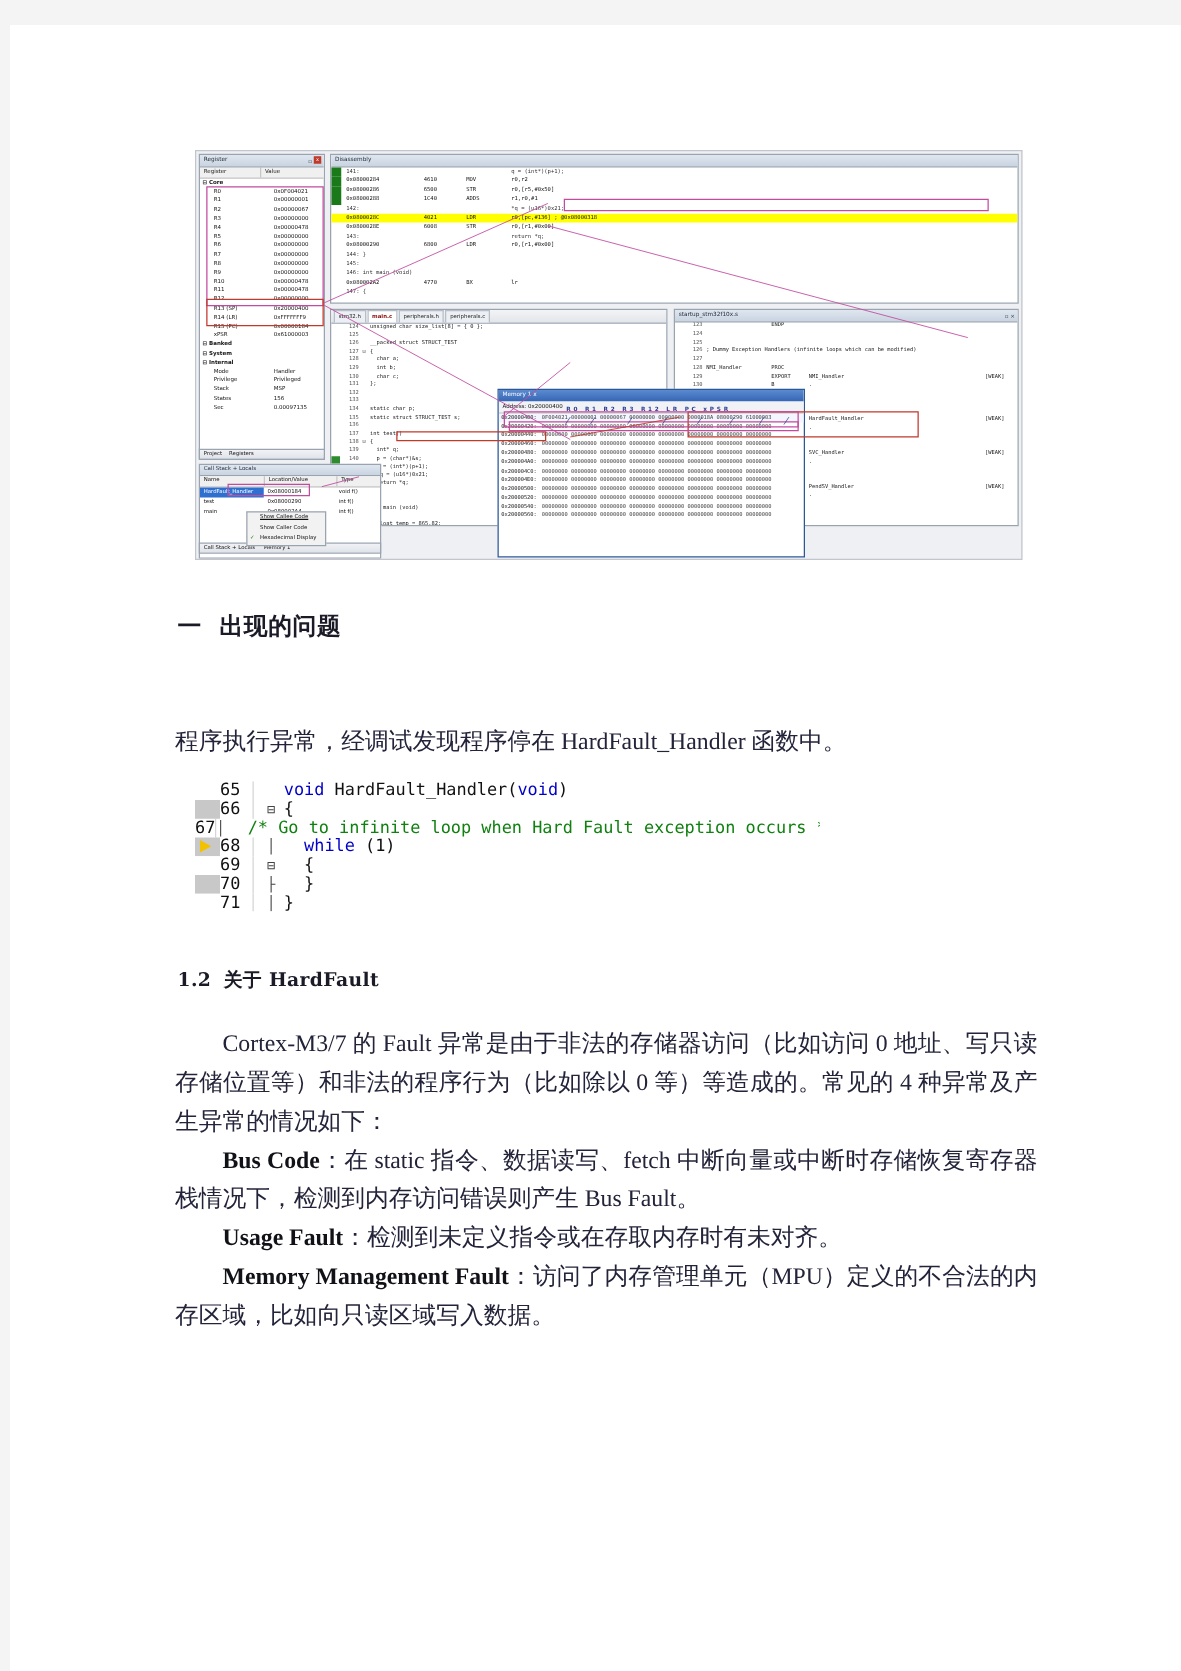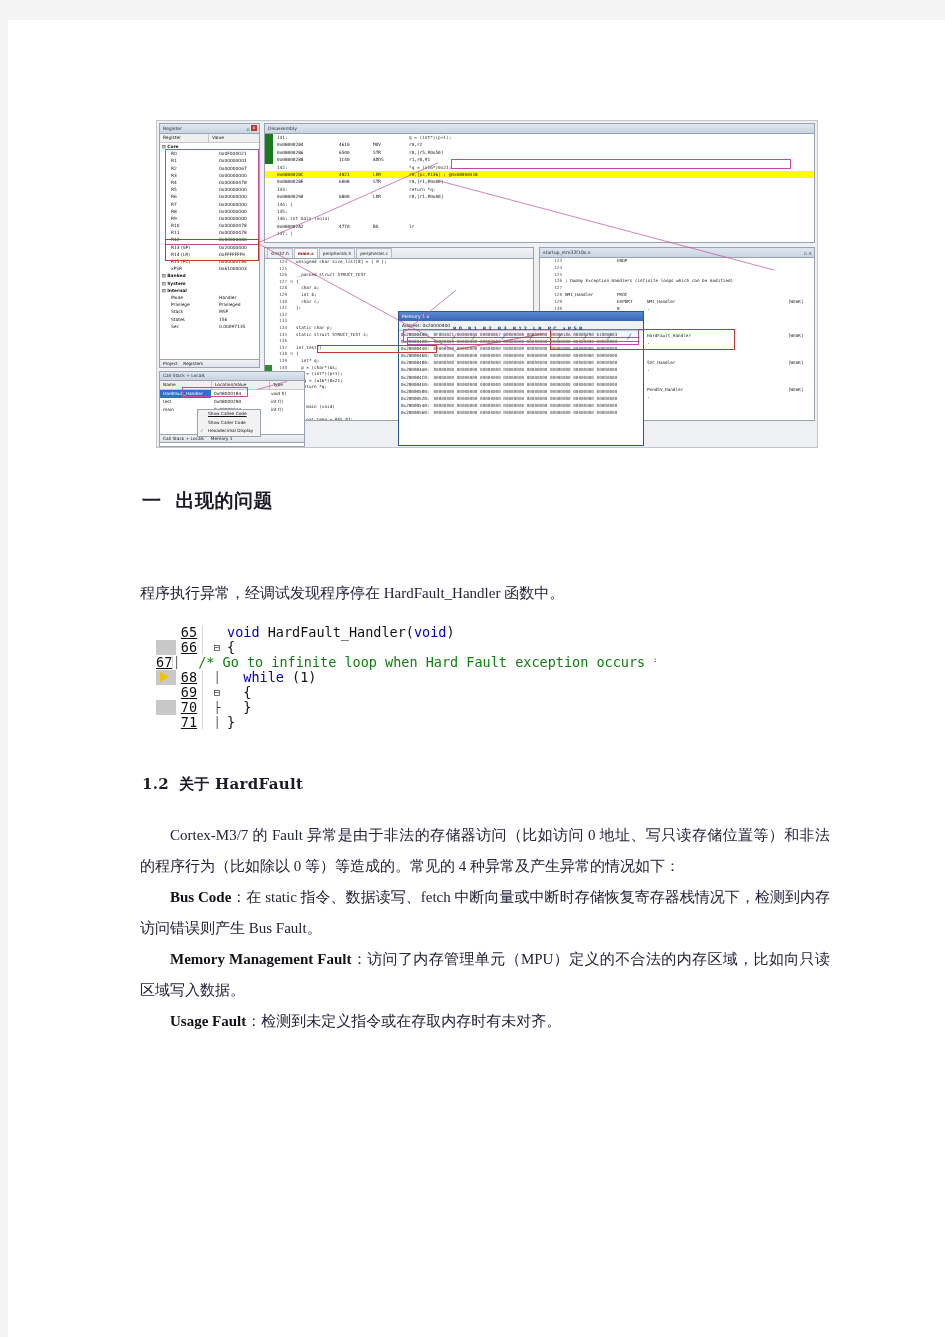--- a/index.html
+++ b/index.html
@@ -50,21 +50,21 @@
     font-family: "DejaVu Serif", serif;
     font-weight: bold;
     font-size: 15px;
     color: #1b1b28;
     margin: 0 0 0 2px;
     letter-spacing: 0.3px;
   }
   .h2 .num { margin-right: 10px; }
 
   .para {
-    font-size: 15px;
+    font-size: 19px;
     color: #23233a;
     line-height: 31px;
     margin: 0;
     text-align: justify;
   }
   .para.indent { text-indent: 2em; }
   .para b { font-weight: bold; color: #111118; }
 
   .sp-26 { height: 26px; }
   .sp-30 { height: 30px; }
@@ -290,21 +290,21 @@
   }
   .code-gutter.grey { background: #c8c8c8; }
   .code-gutter .arrow {
     position: absolute; left: 4px; top: 2px;
     width: 0; height: 0;
     border-left: 9px solid #f2c200;
     border-top: 5.5px solid transparent;
     border-bottom: 5.5px solid transparent;
   }
   .code-sep { width: 6px; background: #ffffff; border-left: 1px solid #d5d5d5; }
-  .code-num { width: 26px; text-align: center; color: #111; font-size: 13.5px; text-decoration: underline; }
+  .code-num { width: 26px; text-align: left; color: #111; font-size: 13.5px; }
   .code-fold { width: 16px; text-align: center; color: #444; font-size: 11px; }
   .code-text { padding-left: 2px; color: #111; }
   .kw { color: #0000c8; }
   .cm { color: #108010; }
   .pl { color: #111; }
 </style>
 </head>
 <body>
 
 <div class="page">
@@ -1059,18 +1059,18 @@
     <h3 class="h2">
       <span class="num">1.2</span><span>关于 HardFault</span>
     </h3>
 
     <div class="sp-26"></div>
 
     <p class="para indent">Cortex-M3/7 的 Fault 异常是由于非法的存储器访问（比如访问 0 地址、写只读存储位置等）和非法的程序行为（比如除以 0 等）等造成的。常见的 4 种异常及产生异常的情况如下：</p>
 
     <p class="para indent"><b>Bus Code</b><span>：在 static 指令、数据读写、fetch 中断向量或中断时存储恢复寄存器栈情况下，检测到内存访问错误则产生 Bus Fault。</span></p>
 
+    <p class="para indent"><b>Usage Fault</b><span>：检测到未定义指令或在存取内存时有未对齐。</span></p>
+
     <p class="para indent"><b>Memory Management Fault</b><span>：访问了内存管理单元（MPU）定义的不合法的内存区域，比如向只读区域写入数据。</span></p>
-
-    <p class="para indent"><b>Usage Fault</b><span>：检测到未定义指令或在存取内存时有未对齐。</span></p>
 
   </div>
 </div>
 
 </body></html>

